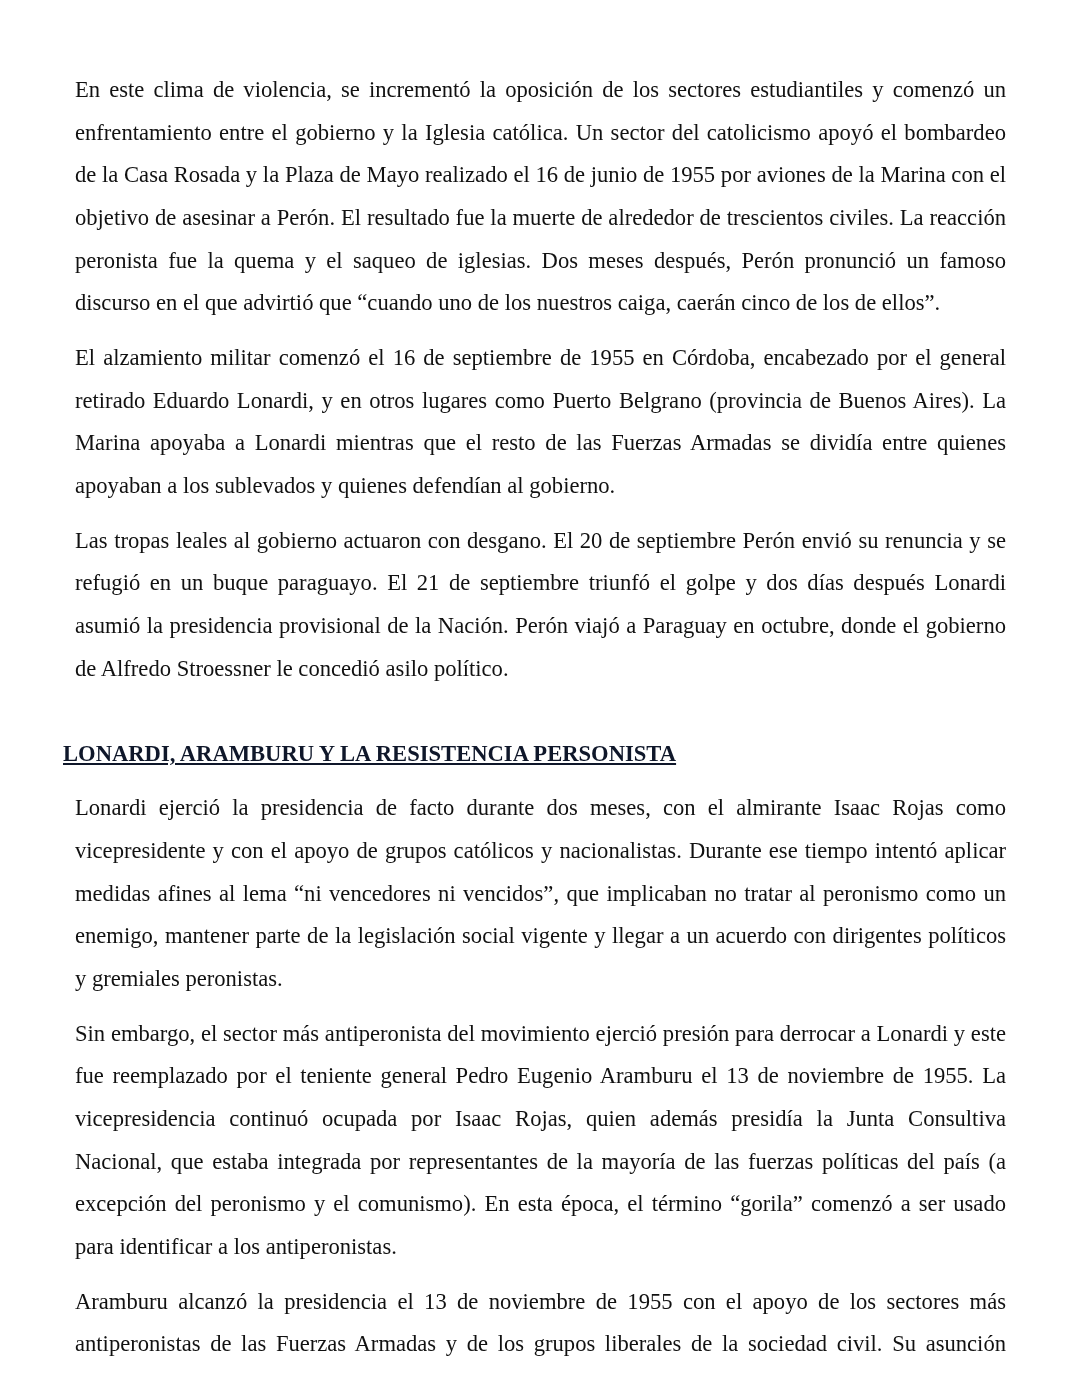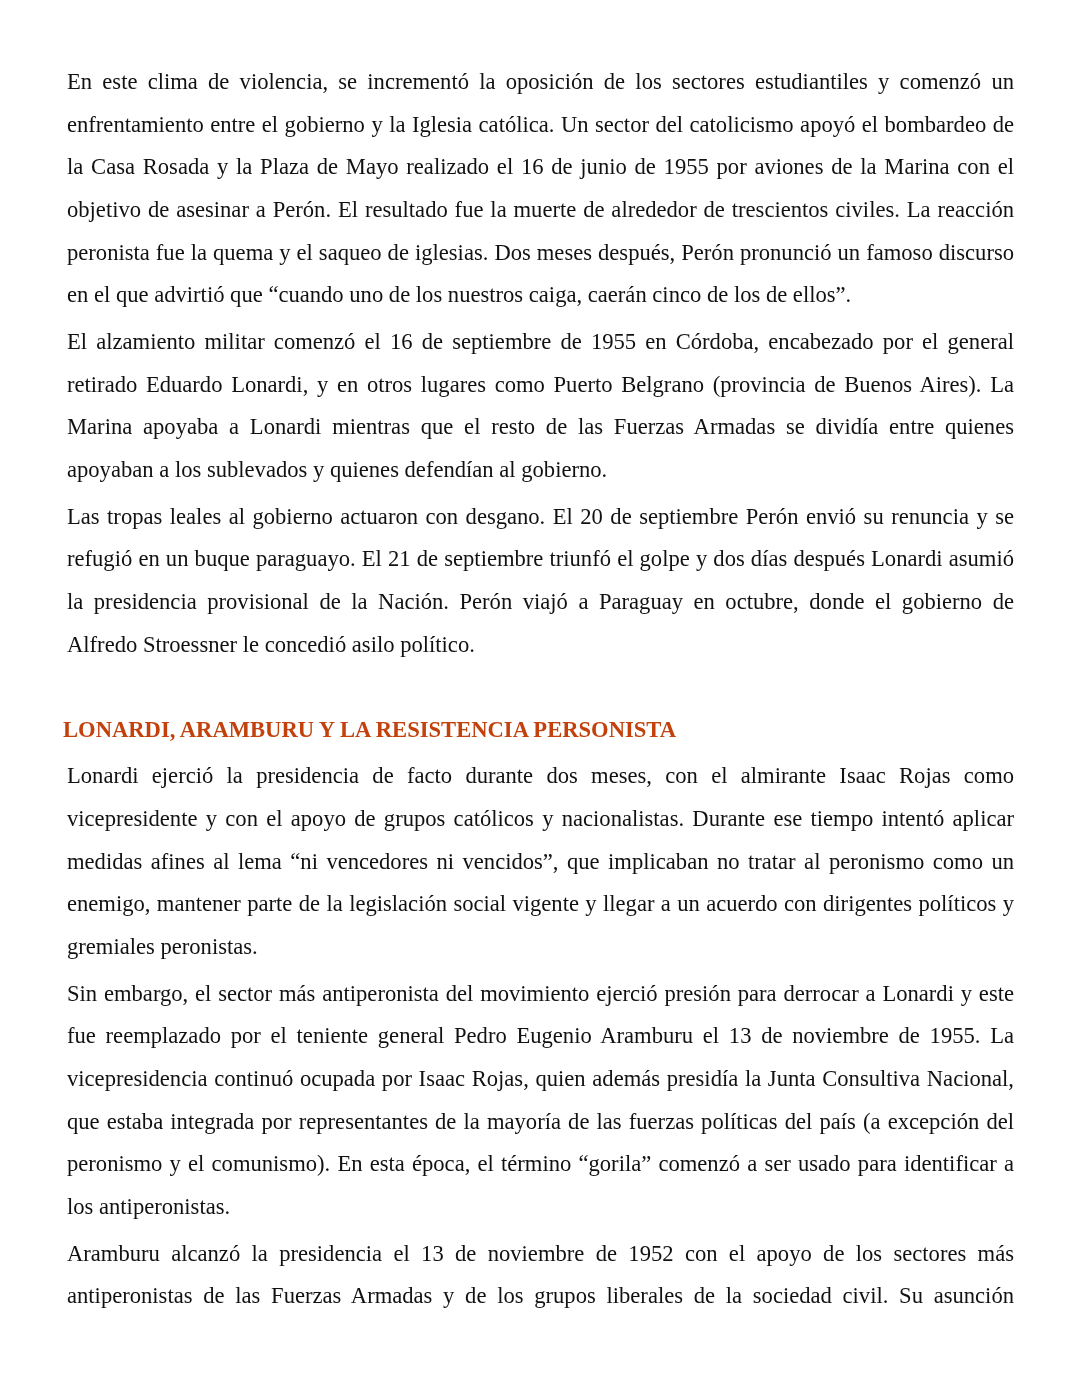--- a/index.html
+++ b/index.html
@@ -17,45 +17,46 @@
     position: absolute;
     left: 63px;
     top: 57px;
     width: 955px;
     font-family: "Liberation Serif", "DejaVu Serif", serif;
     font-size: 22.6px;
     line-height: 42.65px;
     color: #111111;
   }
   .para {
-    margin: 4px;
+    margin: 12px;
     text-align: justify;
     text-align-last: left;
   }
   .heading {
     margin: 42.65px 0 0 0;
     font-weight: bold;
     font-size: 22.6px;
     line-height: 42.65px;
-    color: #c2410c;
+    color: #0f172a;
+    text-decoration: underline;
   }
   .it { }
 </style>
 </head>
 <body>
 
 <div class="page">
 
   <p class="para">En este clima de violencia, se incrementó la oposición de los sectores estudiantiles y comenzó un enfrentamiento entre el gobierno y la Iglesia católica. Un sector del catolicismo apoyó el bombardeo de la Casa Rosada y la Plaza de Mayo realizado el 16 de junio de 1955 por aviones de la Marina con el objetivo de asesinar a Perón. El resultado fue la muerte de alrededor de trescientos civiles. La reacción peronista fue la quema y el saqueo de iglesias. Dos meses después, Perón pronunció un famoso discurso en el que advirtió que “cuando uno de los nuestros caiga, caerán cinco de los de ellos”.</p>
 
   <p class="para">El alzamiento militar comenzó el 16 de septiembre de 1955 en Córdoba, encabezado por el general retirado Eduardo Lonardi, y en otros lugares como Puerto Belgrano (provincia de Buenos Aires). La Marina apoyaba a Lonardi mientras que el resto de las Fuerzas Armadas se dividía entre quienes apoyaban a los sublevados y quienes defendían al gobierno.</p>
 
   <p class="para">Las tropas leales al gobierno actuaron con desgano. El 20 de septiembre Perón envió su renuncia y se refugió en un buque paraguayo. El 21 de septiembre triunfó el golpe y dos días después Lonardi asumió la presidencia provisional de la Nación. Perón viajó a Paraguay en octubre, donde el gobierno de Alfredo Stroessner le concedió asilo político.</p>
 
   <h2 class="heading">LONARDI, ARAMBURU Y LA RESISTENCIA PERSONISTA</h2>
 
   <p class="para"><span>Lonardi ejerció la presidencia </span><span class="it">de facto</span><span> durante dos meses, con el almirante Isaac Rojas como vicepresidente y con el apoyo de grupos católicos y nacionalistas. Durante ese tiempo intentó aplicar medidas afines al lema “ni vencedores ni vencidos”, que implicaban no tratar al peronismo como un enemigo, mantener parte de la legislación social vigente y llegar a un acuerdo con dirigentes políticos y gremiales peronistas.</span></p>
 
   <p class="para">Sin embargo, el sector más antiperonista del movimiento ejerció presión para derrocar a Lonardi y este fue reemplazado por el teniente general Pedro Eugenio Aramburu el 13 de noviembre de 1955. La vicepresidencia continuó ocupada por Isaac Rojas, quien además presidía la Junta Consultiva Nacional, que estaba integrada por representantes de la mayoría de las fuerzas políticas del país (a excepción del peronismo y el comunismo). En esta época, el término “gorila” comenzó a ser usado para identificar a los antiperonistas.</p>
 
-  <p class="para" style="text-align-last: justify;">Aramburu alcanzó la presidencia el 13 de noviembre de 1952 con el apoyo de los sectores más antiperonistas de las Fuerzas Armadas y de los grupos liberales de la sociedad civil. Su asunción</p>
+  <p class="para" style="text-align-last: justify;">Aramburu alcanzó la presidencia el 13 de noviembre de 1955 con el apoyo de los sectores más antiperonistas de las Fuerzas Armadas y de los grupos liberales de la sociedad civil. Su asunción</p>
 
 </div>
 
 </body></html>

